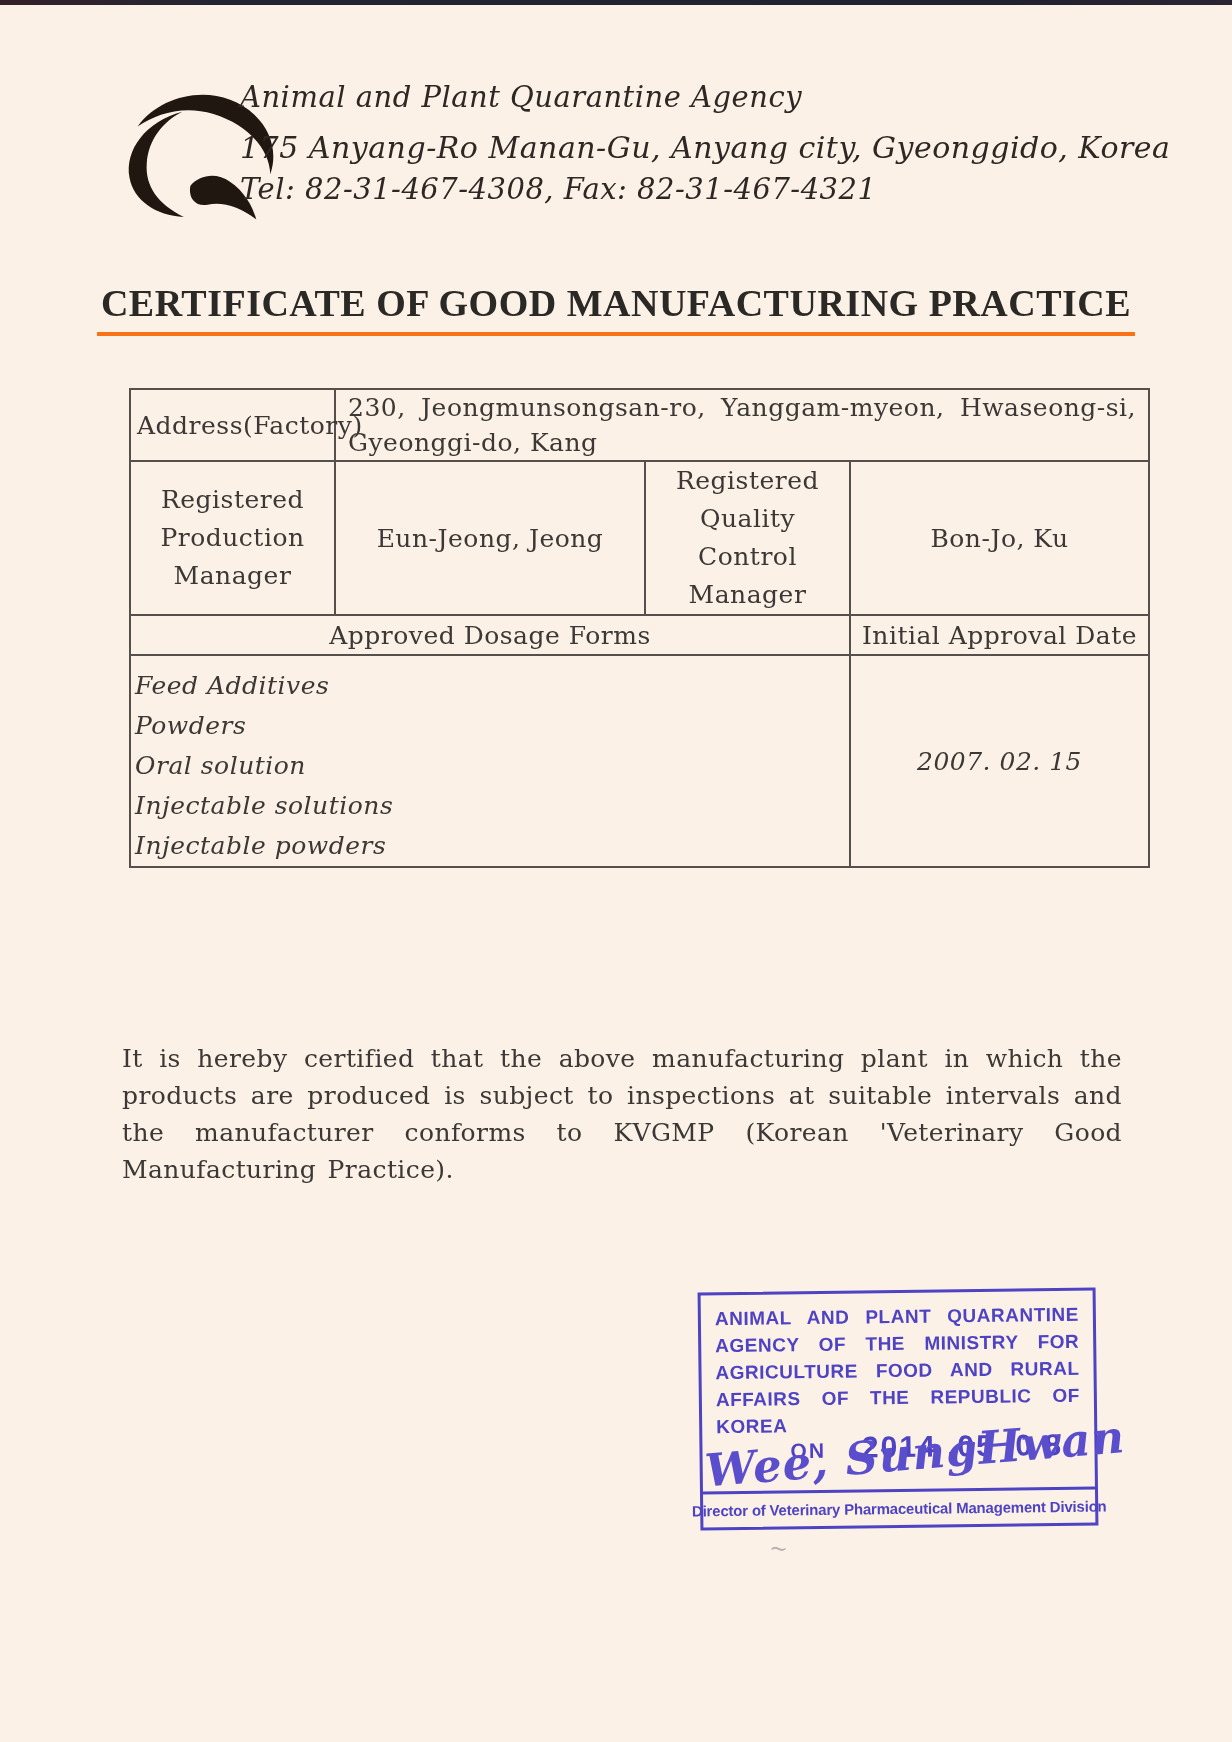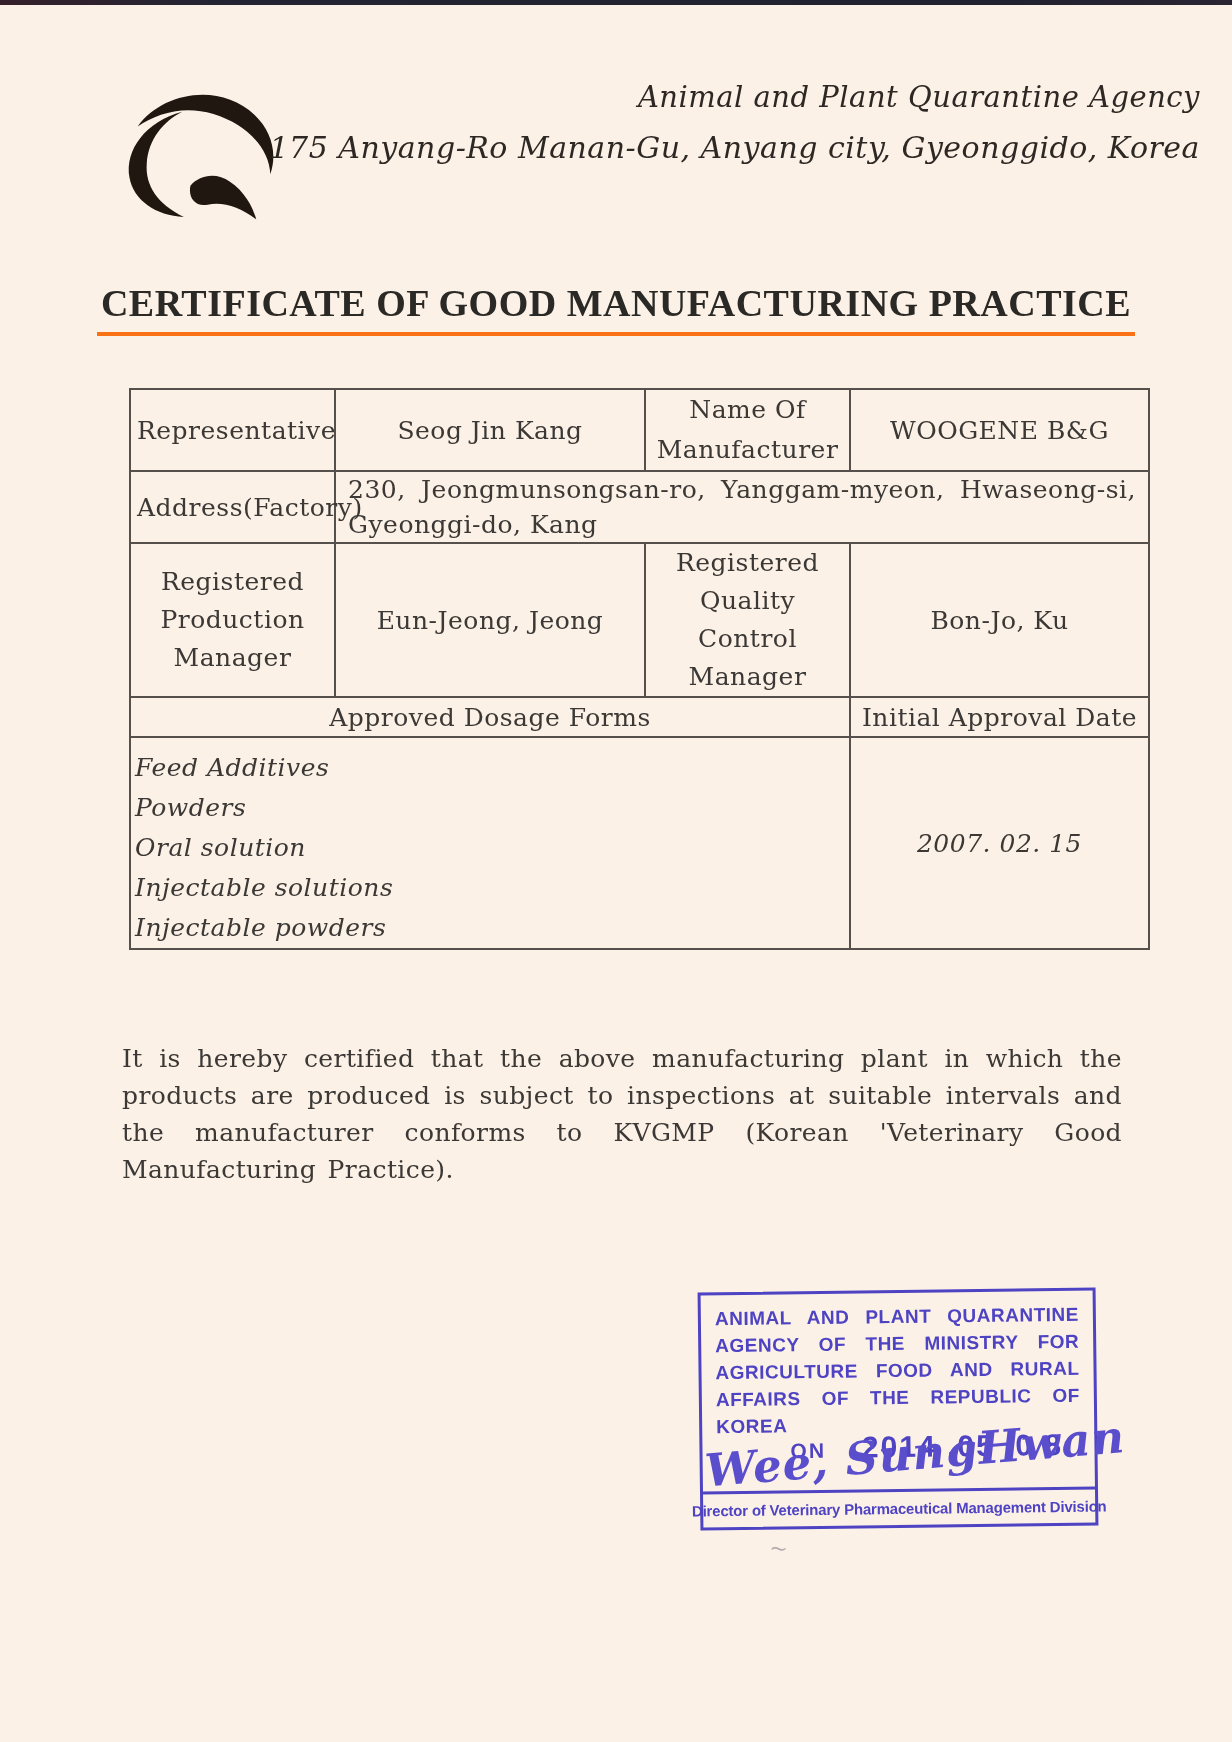--- a/index.html
+++ b/index.html
@@ -12,21 +12,21 @@
     font-family: "DejaVu Serif", serif;
     color: #3a3734;
   }
   .scan-edge {
     position: absolute; top: 0; left: 0; right: 0; height: 5px;
     background: linear-gradient(90deg,#35202a,#222433 18%,#20222f 80%,#2a2433);
   }
   
   .logo { position: absolute; left: 112px; top: 82px; width: 170px; height: 140px; }
   .hdr {
-    position: absolute; left: 240px; width: 960px; text-align: right;
+    position: absolute; left: 240px; width: 960px; text-align: left;
     font-style: italic; color: #2e2824; letter-spacing: 0.5px;
     font-family: "DejaVu Serif", serif;
   }
   .hdr-1 { top: 80px;  font-size: 29px; }
   .hdr-2 { top: 130px; font-size: 30px; }
   .hdr-3 { top: 172px; font-size: 29px; }
   
   .title-wrap { position: absolute; top: 276px; left: 0; width: 100%; text-align: center; }
   .title-wrap h1 { margin: 5px; font-size: 38px; letter-spacing: 0.5px; display: inline-block;
     font-family: Liberation Serif, serif; font-weight: bold; color: #2b2926;
@@ -99,39 +99,34 @@
   <svg class="logo" viewBox="0 0 200 170" aria-hidden="true">
     <g fill="#201711">
       <path d="M 28 54 C 58 12, 128 0, 170 40 C 190 59, 198 86, 189 112 C 188 82, 162 52, 120 39 C 84 28, 52 38, 28 54 Z"></path>
       <path d="M 82 36 C 38 48, 12 82, 18 116 C 23 144, 50 162, 84 164 C 52 148, 37 126, 39 99 C 41 69, 59 48, 82 36 Z"></path>
       <path d="M 92 126 C 104 112, 124 110, 140 121 C 158 133, 168 152, 172 167 C 153 152, 131 145, 113 149 C 98 152, 89 141, 92 126 Z"></path>
     </g>
   </svg>
 
   <div class="hdr hdr-1">Animal and Plant Quarantine Agency</div>
   <div class="hdr hdr-2">175 Anyang-Ro Manan-Gu, Anyang city, Gyeonggido, Korea</div>
+  <div class="hdr hdr-3">Tel: 82-31-467-4308, Fax: 82-31-467-4321</div>
 
   <div class="title-wrap">
     <h1>CERTIFICATE OF GOOD MANUFACTURING PRACTICE</h1>
   </div>
 
   <table class="cert">
     <colgroup>
       <col class="col1">
         <col class="col2">
         <col class="col3">
         <col class="col4">
     </colgroup>
     <tbody>
-        <tr class="r1">
-      <th>Representative</th>
-      <td>Seog Jin Kang</td>
-      <th class="wrap2">Name Of Manufacturer</th>
-      <td>WOOGENE B&amp;G</td>
-    </tr>
     <tr class="r2">
       <th>Address(Factory)</th>
       <td colspan="3" class="addr-val">230, Jeongmunsongsan-ro, Yanggam-myeon, Hwaseong-si, Gyeonggi-do, Kang</td>
     </tr>
     <tr class="r3">
       <th class="wrap3">Registered Production Manager</th>
       <td>Eun-Jeong, Jeong</td>
       <th class="wrap3">Registered Quality Control Manager</th>
       <td>Bon-Jo, Ku</td>
     </tr>

